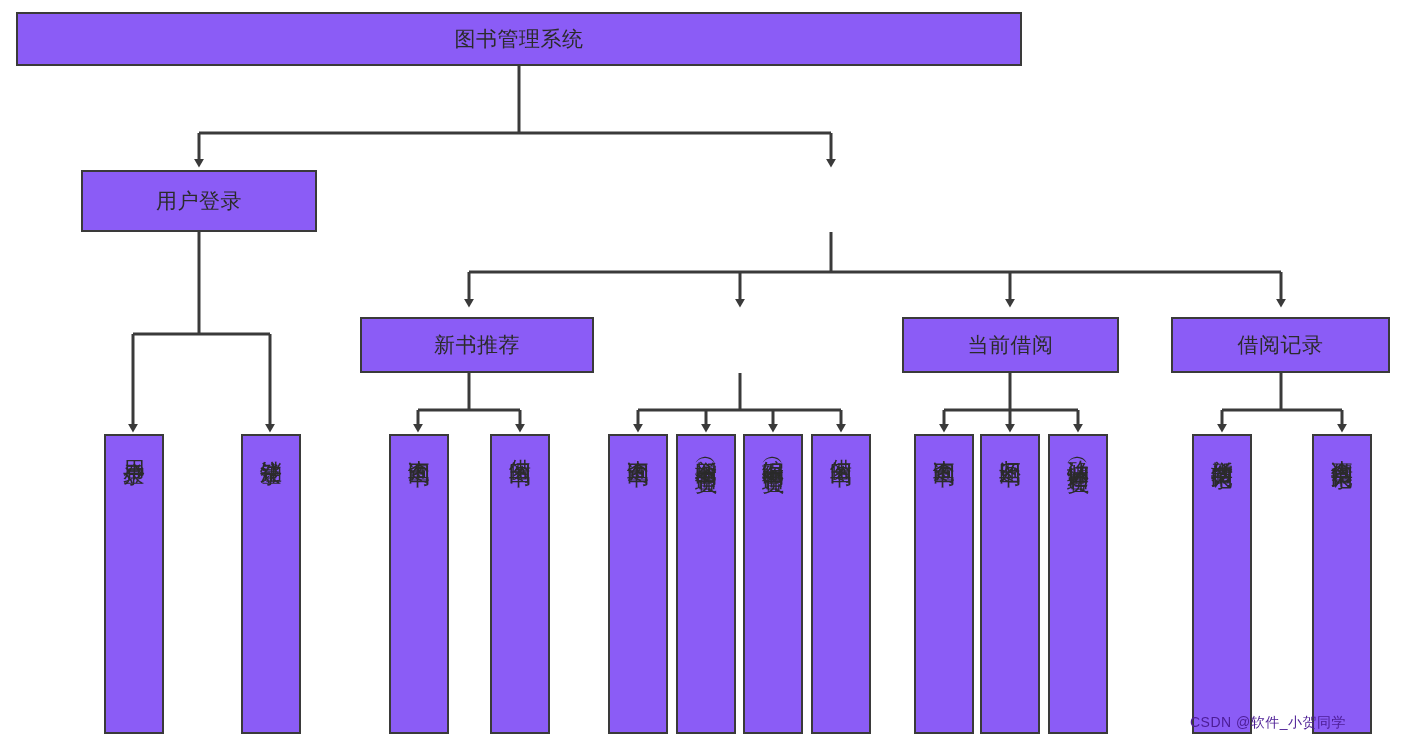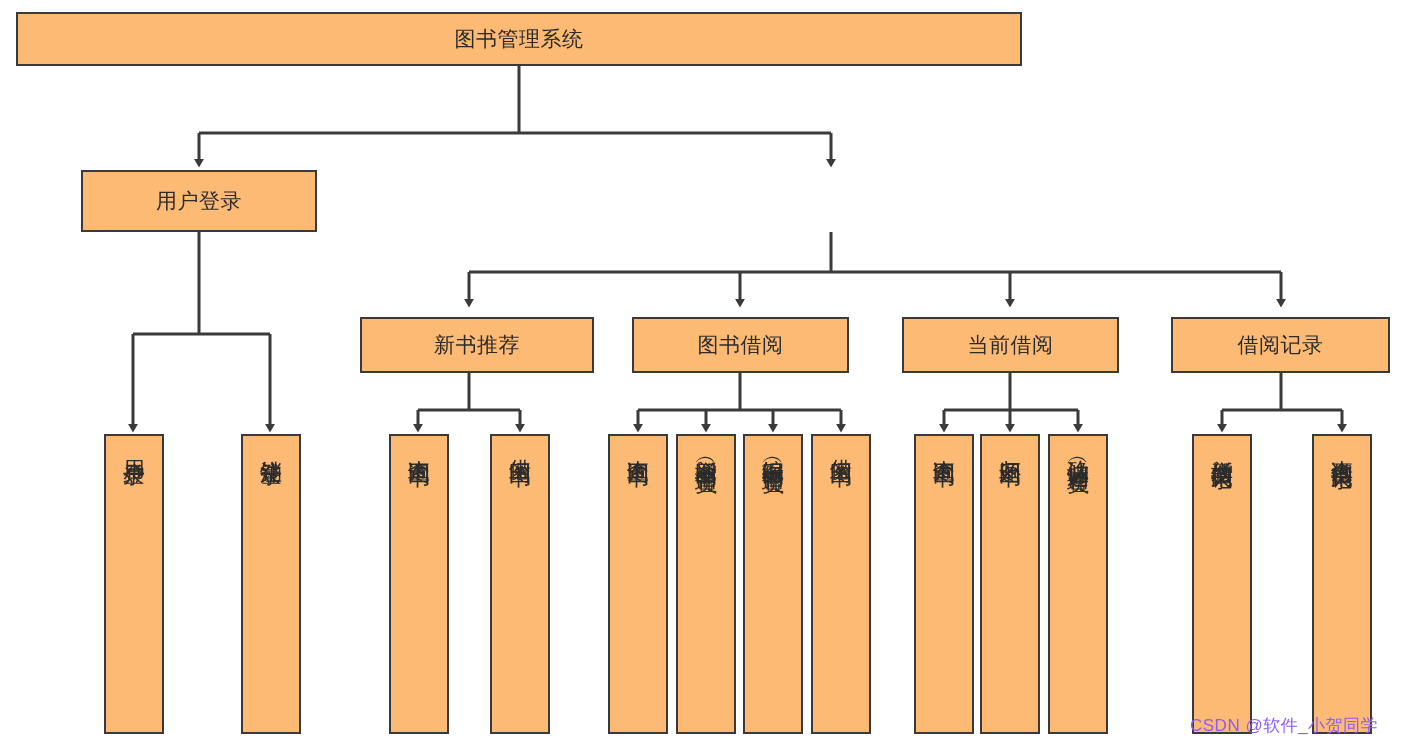--- a/index.html
+++ b/index.html
@@ -21,21 +21,21 @@
     position: absolute;
     left: 0;
     top: 0;
     width: 1405px;
     height: 747px;
   }
   .node {
     position: absolute;
     box-sizing: border-box;
     border: 2px solid #3a3a3a;
-    background: #fdba74;
+    background: #8b5cf6;
     display: flex;
     align-items: center;
     justify-content: center;
     overflow: hidden;
   }
   .node .lbl {
     color: #2b2b2b;
     white-space: nowrap;
     text-align: center;
     line-height: 1.18;
@@ -50,22 +50,22 @@
   }
   .node.v .lbl {
     writing-mode: vertical-rl;
     text-orientation: upright;
     font-size: 22px;
     letter-spacing: 2px;
     line-height: 1;
   }
   .watermark {
     position: absolute;
-    color: #8b5cf6;
-    font-size: 17px;
+    color: #4c1d95;
+    font-size: 14px;
     white-space: nowrap;
     letter-spacing: 0.5px;
     pointer-events: none;
   }
 </style>
 </head>
 <body>
 
 <div id="canvas">
 
@@ -123,23 +123,20 @@
     <span class="lbl">图书管理系统</span>
   </div>
 
   <div class="node h" style="left:81px; top:170px; width:236px; height:62px;">
     <span class="lbl">用户登录</span>
   </div>
 
   <div class="node h" style="left:360px; top:317px; width:234px; height:56px;">
     <span class="lbl">新书推荐</span>
   </div>
-  <div class="node h" style="left:632px; top:317px; width:217px; height:56px;">
-    <span class="lbl">图书借阅</span>
-  </div>
   <div class="node h" style="left:1171px; top:317px; width:219px; height:56px;">
     <span class="lbl">借阅记录</span>
   </div>
   <div class="node h" style="left:902px; top:317px; width:217px; height:56px;">
     <span class="lbl">当前借阅</span>
   </div>
 
   <div class="node v" style="left:104px; top:434px; width:60px; height:300px;">
     <span class="lbl">用户登录</span>
   </div>

